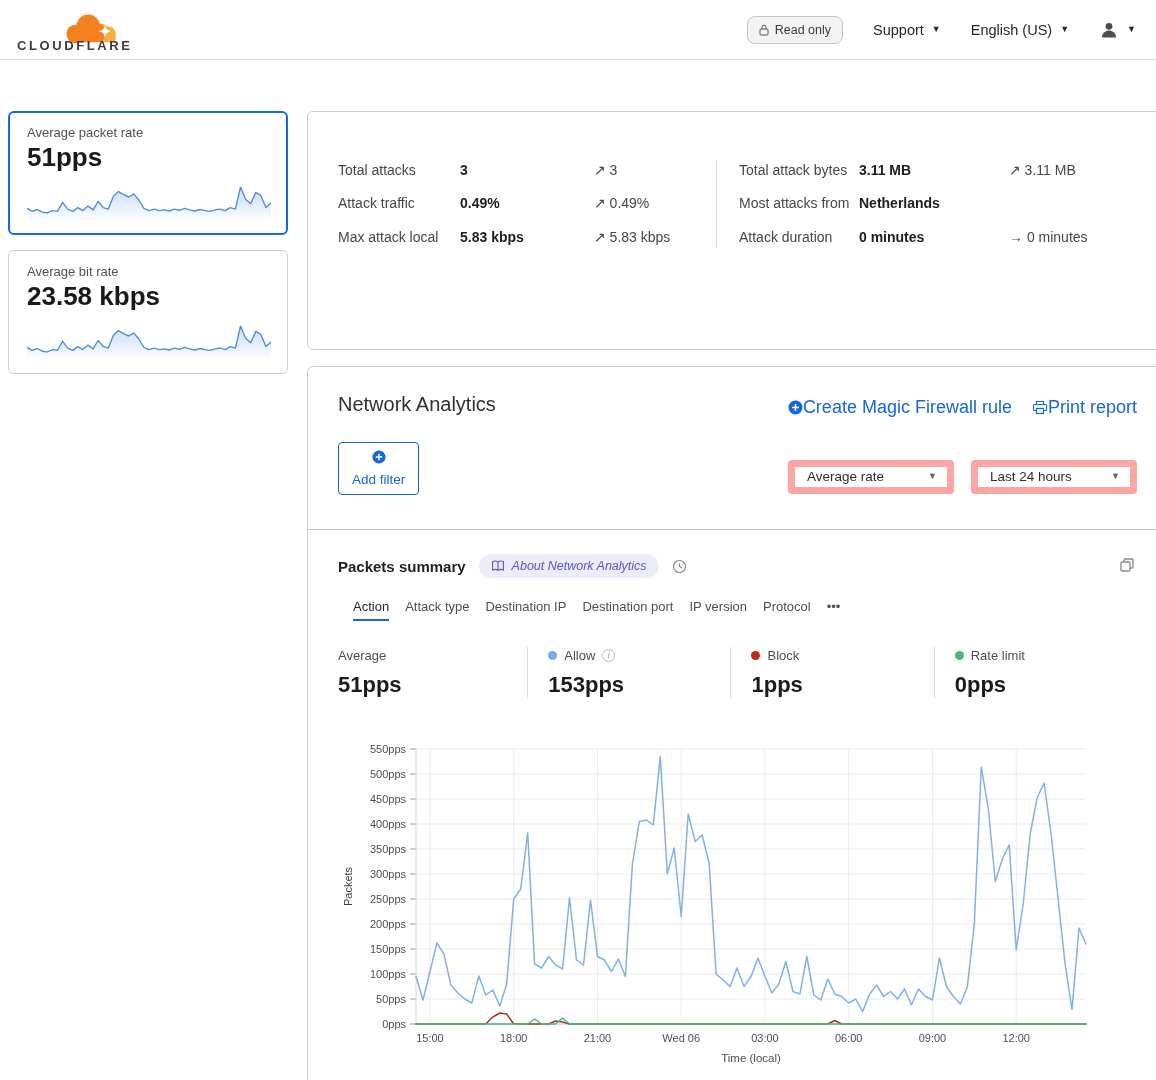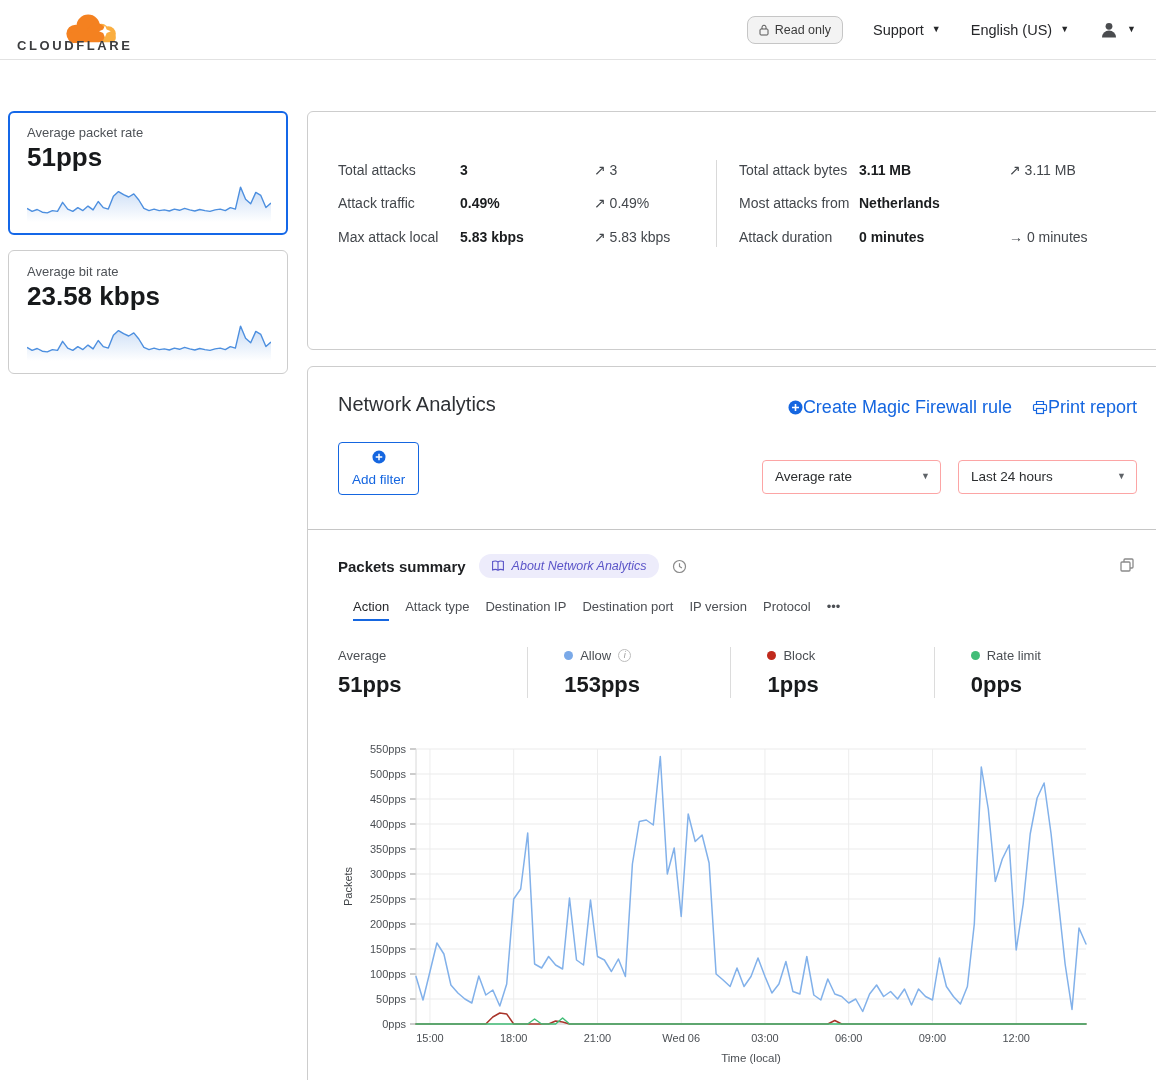--- a/index.html
+++ b/index.html
@@ -52,40 +52,40 @@
   .na-card { border:1px solid #cdcdcd; border-radius:6px; }
   .na-top { padding:26px 30px 34px; }
   .na-row1 { display:flex; justify-content:space-between; align-items:flex-start; }
   .na-title { font-size:20px; color:#2e3135; font-weight:400; }
   .na-links { display:flex; align-items:center; gap:20px; padding-top:4px; }
   .lnk { display:flex; align-items:center; color:#1566e0; font-size:18px; cursor:pointer; }
   .na-row2 { margin-top:24px; display:flex; justify-content:space-between; align-items:center; }
   .add-filter { display:inline-flex; align-items:center; gap:8px; border:1px solid #1566e0;
     color:#1566e0; background:#fff; border-radius:4px; padding:7px 13px; font-size:13.5px; cursor:pointer;flex-direction:column; }
   .selects { display:flex; gap:17px; }
-  .select { width:179px; height:34px; border:1px solid #fca5a5; border-radius:4px;
+  .select { width:166px; height:34px; border:7px solid #fca5a5; border-radius:4px;
     display:flex; align-items:center; justify-content:space-between; padding:0 10px 0 12px;
     font-size:13.5px; color:#2b2d2f; cursor:pointer; background:#fff;margin-top:16px; }
   .select .caret { color:#5f6368; }
   .na-divider { border-top:1px solid #c6c6c6; }
 
   
   .ps { padding:24px 30px 0; }
   .ps-title-row { display:flex; align-items:center; gap:13px; }
   .ps-title { font-size:15px; font-weight:700; color:#1e2023; }
   .badge { display:flex; align-items:center; gap:7px; background:#edecfb; color:#5a54c8;
     border-radius:12px; padding:5px 12px; font-size:12.5px; cursor:pointer;font-style:italic; }
   .spacer { flex:1; }
   .tabs { margin-top:21px; display:flex; gap:16px;margin-left:15px; }
   .tab { font-size:13px; color:#4c4f54; padding-bottom:5px; border-bottom:2px solid transparent; cursor:pointer; }
   .tab.active { color:#26282b; border-bottom-color:#1566e0; }
   .stats { display:flex; margin-top:26px; }
   .stat { width:204px; }
   .stat:first-child { width:190px; }
-  .stat + .stat { border-left:1px solid #dcdcdc; padding-left:36px; }
+  .stat + .stat { border-left:1px solid #dcdcdc; padding-left:20px; }
   .stat-top { display:flex; align-items:center; gap:7px; font-size:13px; color:#4b4f54; height:16px; }
   .dot { width:9px; height:9px; border-radius:50%; flex:none; }
   .info-i { width:13px; height:13px; border:1px solid #bdbdbd; border-radius:50%; color:#9b9b9b;
     font-size:9px; display:flex; align-items:center; justify-content:center; font-style:italic; }
   .stat-val { margin-top:9px; font-size:22px; font-weight:600; color:#191b1d; }
   .chart-wrap { margin-top:42px; margin-left:0; }
   svg text { font-family:"Liberation Sans", sans-serif; }
 </style>
 </head>
 <body>

